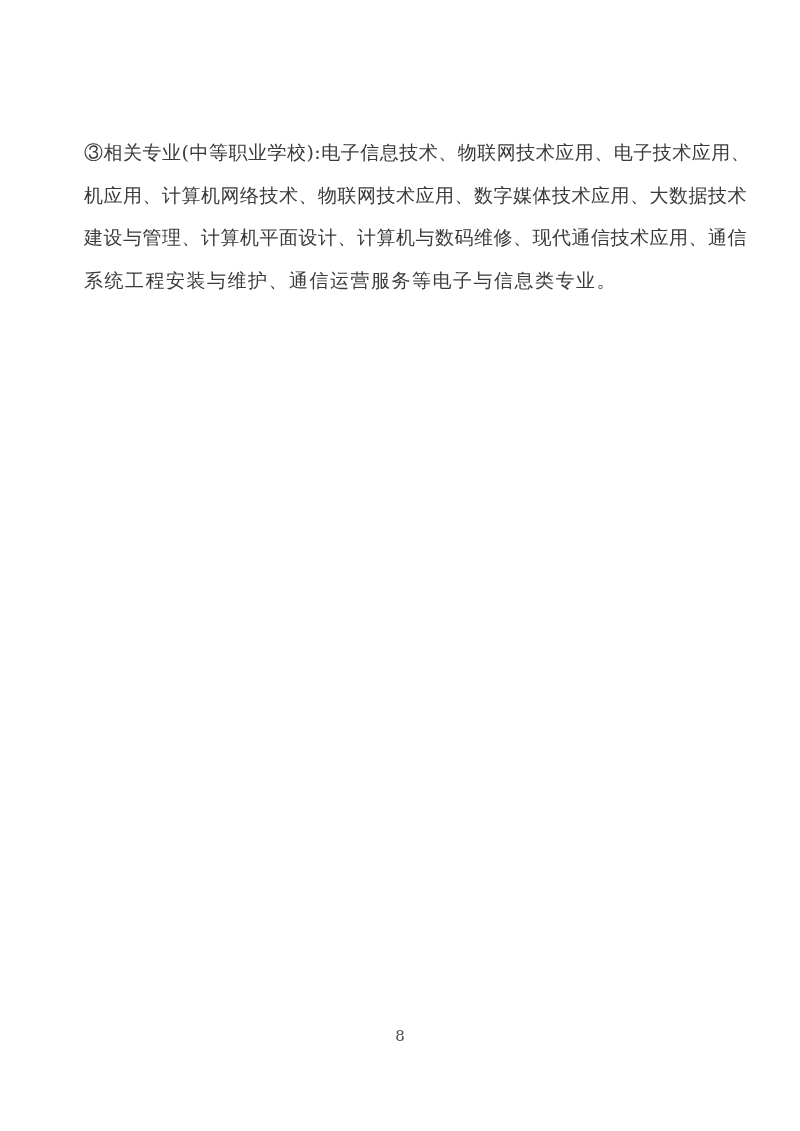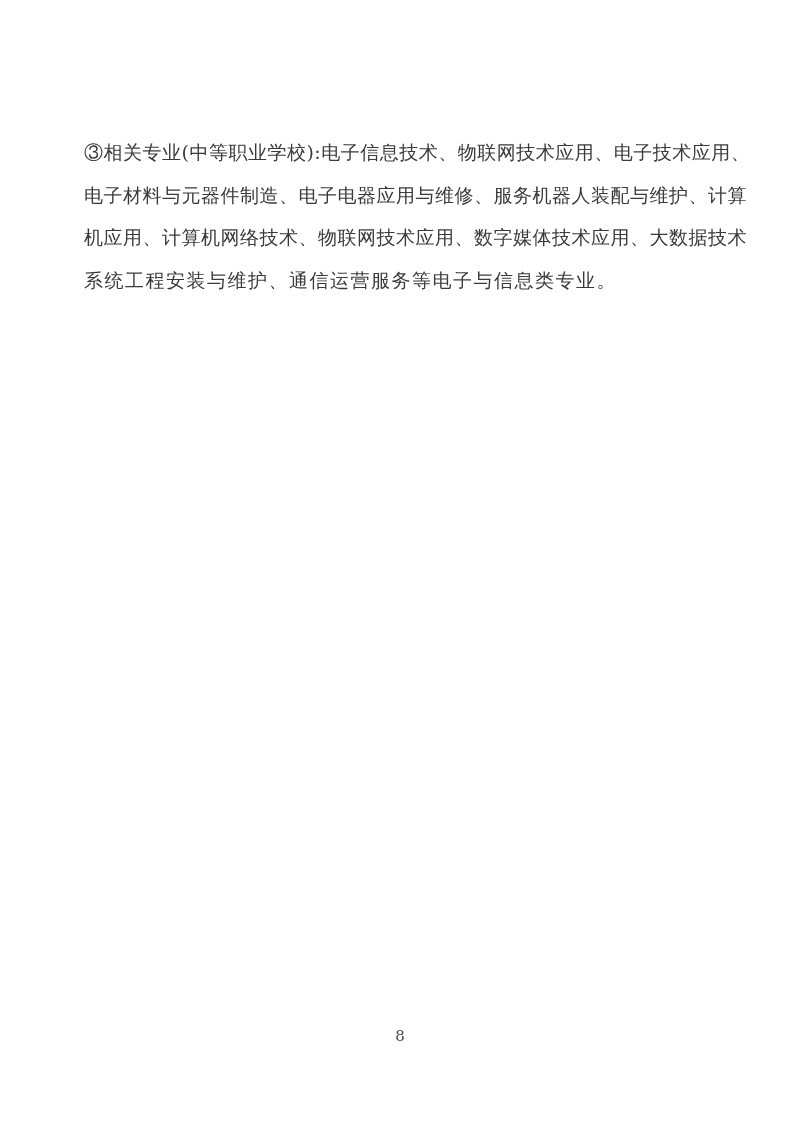--- a/index.html
+++ b/index.html
@@ -49,21 +49,21 @@
     color: #4a4a4a;
     font-family: "DejaVu Serif", "Liberation Serif", serif;
   }
 </style>
 </head>
 <body>
 
 <div class="page">
   <div class="content">
     <div class="line">③相关专业(中等职业学校):电子信息技术、物联网技术应用、电子技术应用、</div>
-    <div class="line">电子材料与元器件制造、电子电器应用与维修、服务机器人装配与维护、计算</div>
     <div class="line">机应用、计算机网络技术、物联网技术应用、数字媒体技术应用、大数据技术</div>
+    <div class="line">建设与管理、计算机平面设计、计算机与数码维修、现代通信技术应用、通信</div>
     <div class="line last">系统工程安装与维护、通信运营服务等电子与信息类专业。</div>
   </div>
 
   <div class="footer">
     <span class="page-number">8</span>
   </div>
 </div>
 
 </body></html>

